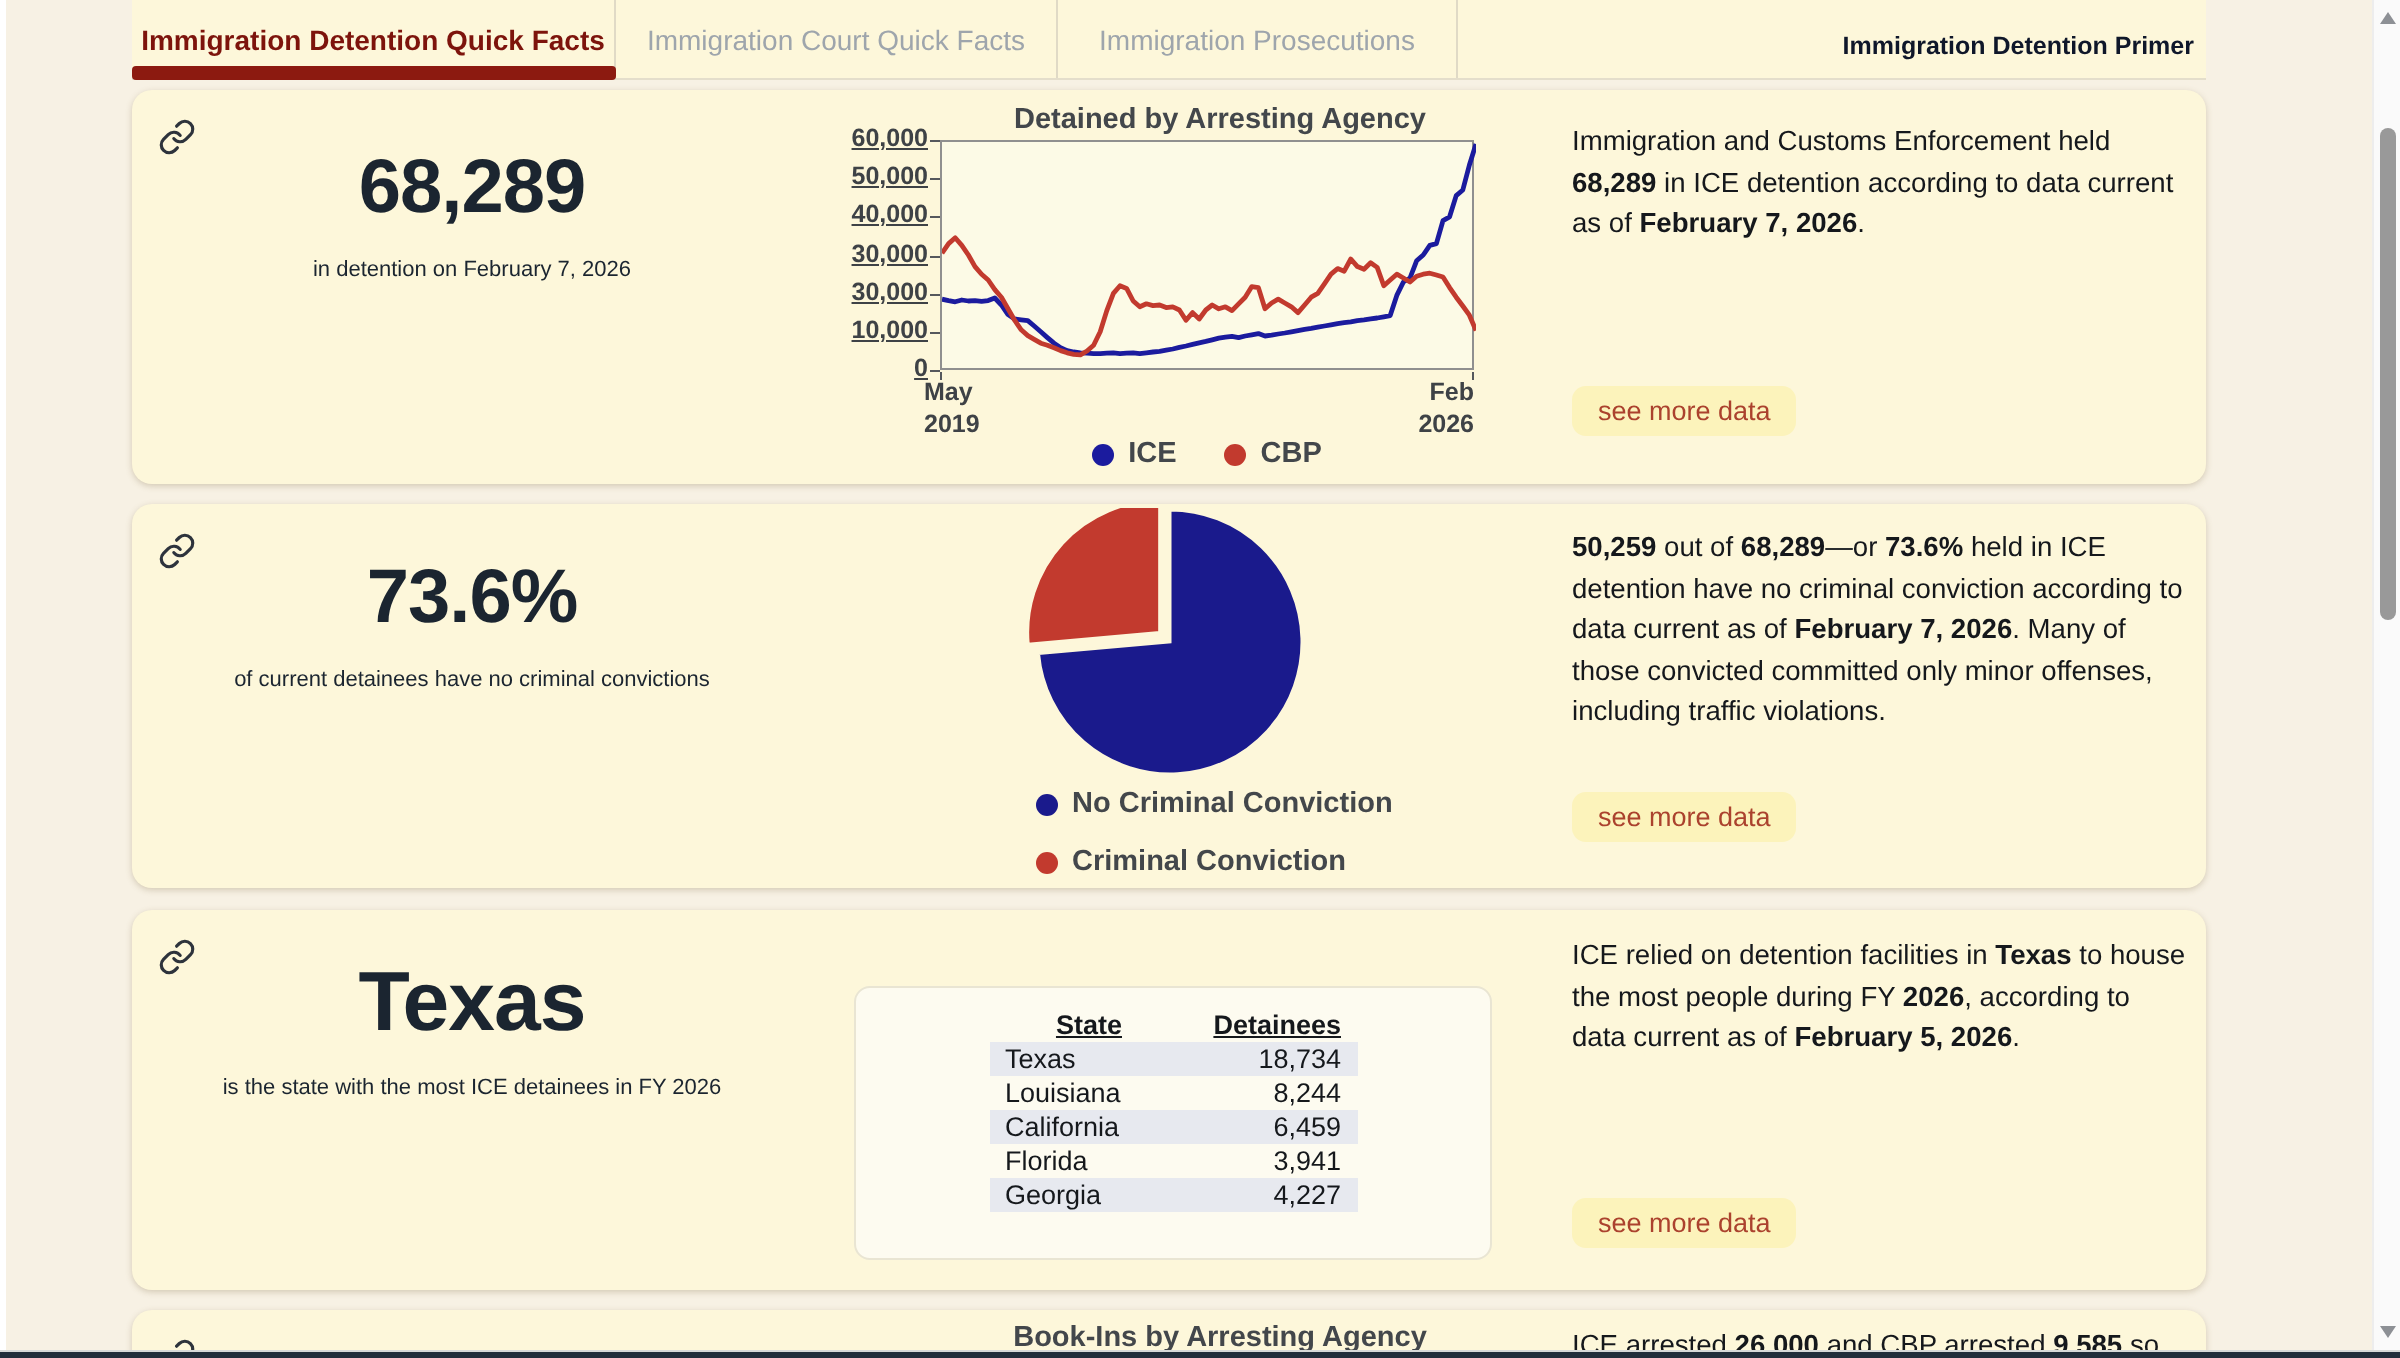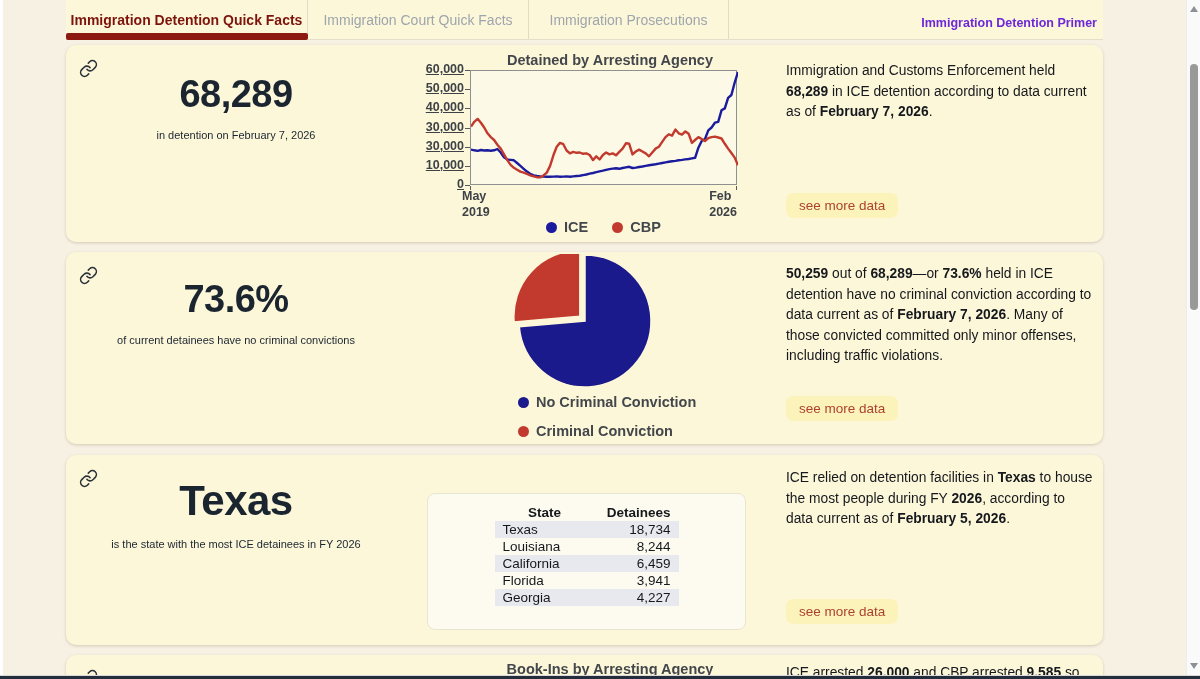--- a/index.html
+++ b/index.html
@@ -10,21 +10,21 @@
     font-family: "Liberation Sans", sans-serif;
   }
   
   .header { position:absolute; left:66px; top:0; width:1037px; height:40px; background:#fdf7da;text-align:right; }
   .header-underline { position:absolute; left:0; right:0; bottom:0; height:1px; background:#e4decb; }
   .tabs { display:flex; height:40px; }
   .tab { display:flex; align-items:center; justify-content:center; font-size:14px; color:#9ea5ac; border-right:1px solid #e0dac6; cursor:pointer; }
   .tab-1 { width:242px; } .tab-2 { width:221px; } .tab-3 { width:200px; }
   .tab.active { color:#7d140c; font-weight:700; }
   .active-bar { position:absolute; left:0; top:33px; width:242px; height:7px; background:#8c1a10; border-radius:2px; }
-  .primer { position:absolute; right:6px; top:16px; font-size:12.5px; font-weight:700; color:#6d28d9; cursor:pointer; }
+  .primer { position:absolute; right:6px; top:16px; font-size:12.5px; font-weight:700; color:#0f172a; cursor:pointer; }
 
   
   .card { position:absolute; left:66px; width:1037px; background:#fdf7da; border-radius:10px; box-shadow:0 1px 3px rgba(130,110,70,.3); }
   #card1 { top:45px;  height:197px; }
   #card2 { top:252px; height:192px; }
   #card3 { top:455px; height:190px; }
   #card4 { top:655px; height:120px; }
 
   .linkicon { position:absolute; left:13px; top:14px; width:19px; height:19px; color:#2d333c; }
   .linkicon svg { width:100%; height:100%; }
@@ -38,34 +38,34 @@
   
   .chartblock { position:absolute; left:354px; top:0; width:380px; height:100%; }
   .charttitle { position:absolute; top:7px; left:0; width:100%; text-align:center; font-size:14.5px; font-weight:700; color:#43474b; }
   .plot { position:absolute; left:50px; top:25px; width:267px; height:115px; background:#fcfae6; border:1px solid #8f8f8f; }
   .plot svg { display:block; }
   .ylab { position:absolute; left:0; width:44px; text-align:right; font-size:12.5px; font-weight:700; color:#3e4246;text-decoration:underline; }
   .ymark { position:absolute; width:5px; height:1px; background:#55585c; }
   .xmark { position:absolute; width:1px; height:4px; background:#55585c; top:141px; }
   .xlab { position:absolute; top:143px; font-size:12.5px; font-weight:700; color:#3e4246; line-height:16px; }
   .xlab.left { left:42px; text-align:left; }
-  .xlab.right { right:63px; text-align:left; }
+  .xlab.right { right:63px; text-align:right; }
   .legend { position:absolute; left:50px; top:174px; width:267px; display:flex; justify-content:center; gap:24px; }
   .lrow { display:flex; align-items:center; gap:7px; font-size:14.5px; font-weight:700; color:#43474b; }
   .dot { width:11px; height:11px; border-radius:50%; flex:none; }
 
   
   .pieblock { position:absolute; left:439px; top:2px; width:160px; height:150px; }
   .pielegend { position:absolute; left:452px; top:142px; }
   .pielegend .lrow { margin-bottom:13px; }
 
   
   .panel { position:absolute; left:361px; top:38px; width:319px; height:137px; background:#fdfbf0; border:1px solid #e9e5d3; border-radius:8px; overflow:hidden; }
   .paneltable { margin:10px auto 0; border-collapse:collapse; font-size:13.5px; color:#15181c; }
-  .paneltable th { font-weight:700; padding:1px 8px; }
+  .paneltable th { font-weight:700; padding:1px 8px;text-decoration:underline; }
   .paneltable td { padding:1px 8px; }
   .paneltable .col-state { min-width:100px; text-align:left; }
   .paneltable th.col-state { text-align:center; }
   .paneltable .col-num { min-width:84px; text-align:right; }
   .paneltable tbody tr:nth-child(odd) { background:#e7e9ef; }
 
   
   .rtext { position:absolute; left:720px; width:308px; font-size:13.8px; line-height:20.5px; color:#15181c; }
   #card1 .rtext { top:16px; } #card2 .rtext { top:12px; } #card3 .rtext { top:13px; } #card4 .rtext { top:8px; }
   .rtext b { font-weight:700; }

